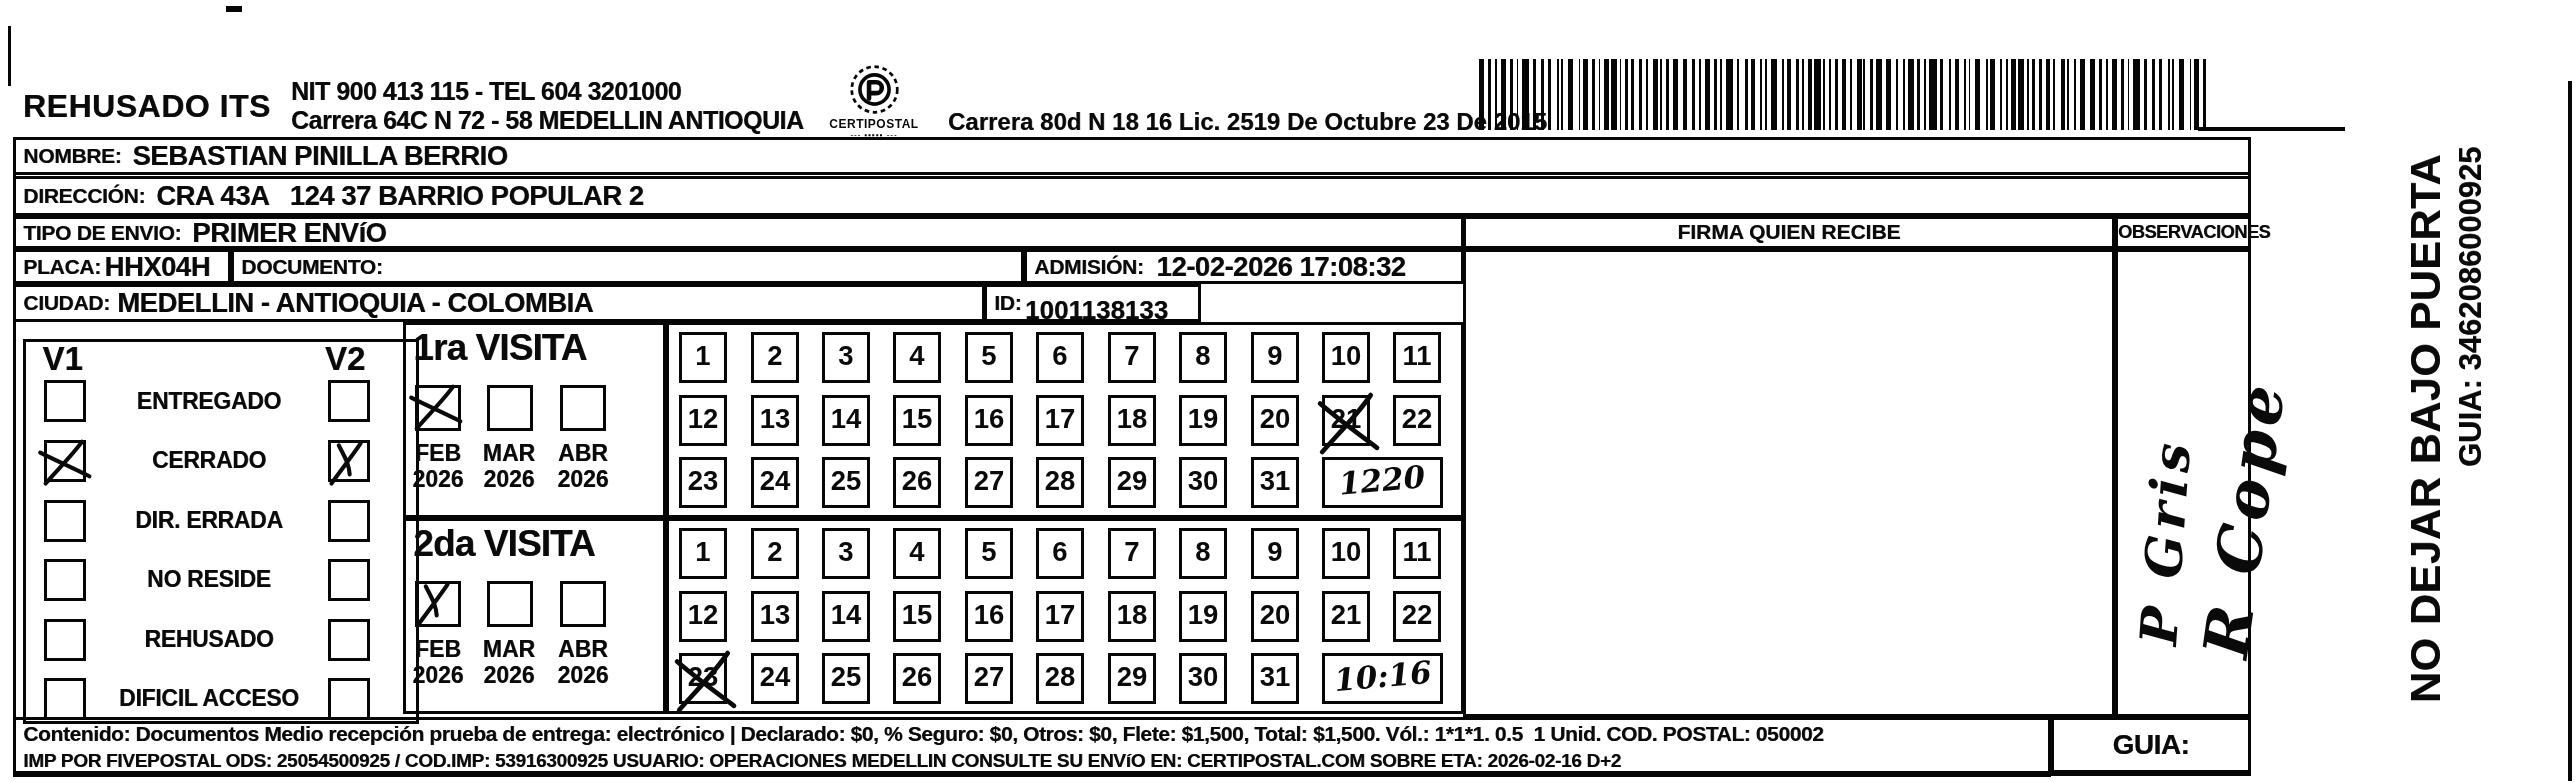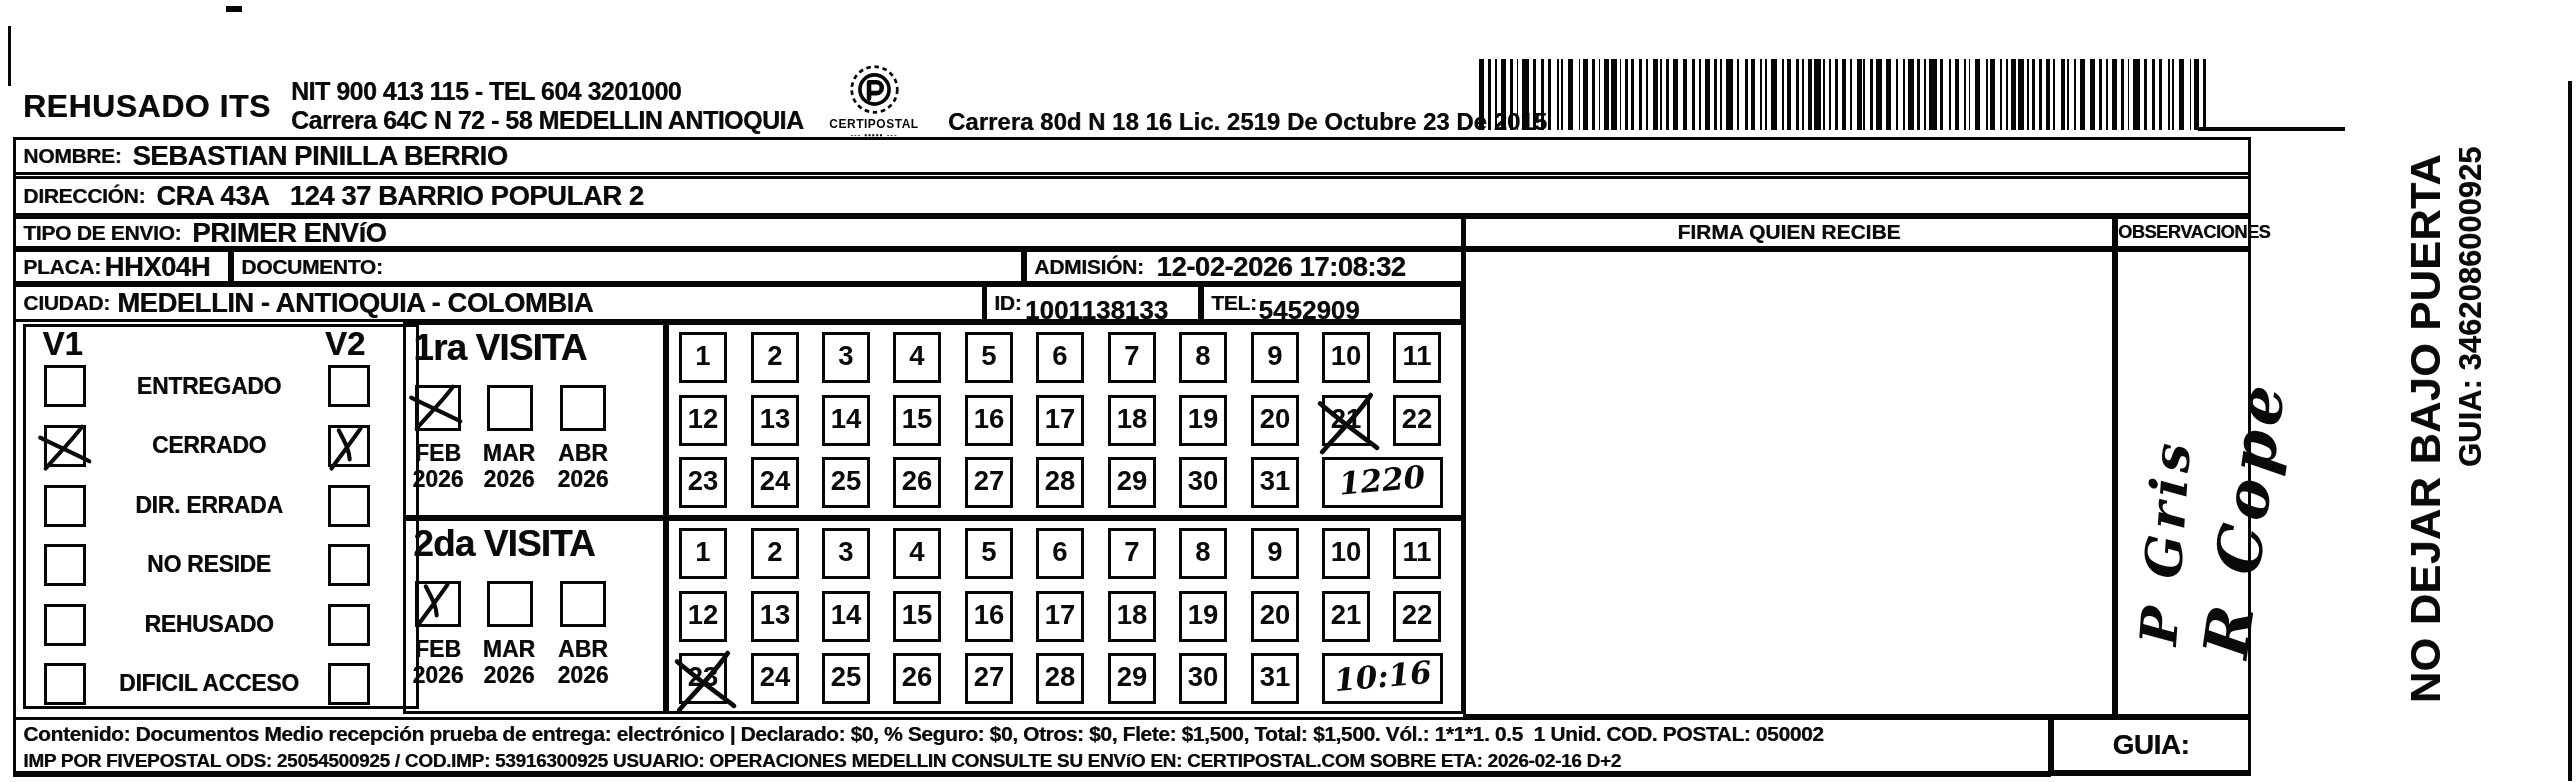--- a/index.html
+++ b/index.html
@@ -190,33 +190,29 @@
   </div>
 
   <div class="abs bordered row" style="left:13px;top:284px;width:972px;height:38px;gap:7.3px;">
     <span class="sm ink">CIUDAD:</span>
     <span class="val ink">MEDELLIN - ANTIOQUIA - COLOMBIA</span>
   </div>
   <div class="abs bordered row" style="left:984px;top:284px;width:217px;height:38px;gap:3.7px;">
     <span class="sm ink">ID:</span>
     <span class="val2 ink">1001138133</span>
   </div>
-  <div class="abs bordered row" style="left:1201px;top:284px;width:262px;height:38px;gap:1.8px;">
-    <span class="sm ink">TEL:</span>
-    <span class="val2 ink">5452909</span>
-  </div>
 
   <div class="abs bordered colhdr ink" style="left:1463px;top:216px;width:652px;height:33px;line-height:26px;">FIRMA QUIEN RECIBE</div>
   <div class="abs bordered" style="left:1463px;top:249px;width:652px;height:468px;"></div>
   <div class="abs bordered colhdr ink" style="left:2115px;top:216px;width:136px;height:33px;line-height:26px;font-size:18.3px;letter-spacing:-0.5px;">OBSERVACIONES</div>
   <div class="abs bordered" style="left:2115px;top:249px;width:136px;height:468px;"></div>
   <div class="abs hw obs-note" id="obs-note-0" style="left:2128px;top:643px;transform:rotate(-86deg);font-size:51px;letter-spacing:5.5px;">P Gris</div>
   <div class="abs hw obs-note" id="obs-note-1" style="left:2189px;top:652px;transform:rotate(-82deg);font-size:62px;letter-spacing:5.5px;">R Cope</div>
 
-  <div class="abs bordered" id="status-panel" style="left:23px;top:324px;width:396px;height:385px;">
+  <div class="abs bordered" id="status-panel" style="left:23px;top:339px;width:396px;height:385px;">
     <span class="abs ink" style="left:16.5px;top:-1.8px;font-size:33px;font-weight:700;">V1</span>
     <span class="abs ink" style="left:299px;top:-1.8px;font-size:33px;font-weight:700;">V2</span>
   <div class="cbox" style="left: 18.3px; top: 38px;"></div>
       <div class="srow-label ink" style="left: 73px; top: 46px; width: 220px;">ENTREGADO</div>
       <div class="cbox" style="left: 302px; top: 38px;"></div>
       <div class="cbox" style="left: 18.3px; top: 98px;">
         <svg viewBox="0 0 56 56" class="mark">
           <path d="M -2 16 C 14 24, 36 34, 52 42 M 44 4 C 34 18, 16 36, 4 50" fill="none" stroke="#0a0a0a" stroke-width="4.5" stroke-linecap="round"></path>
         </svg>
       </div>

